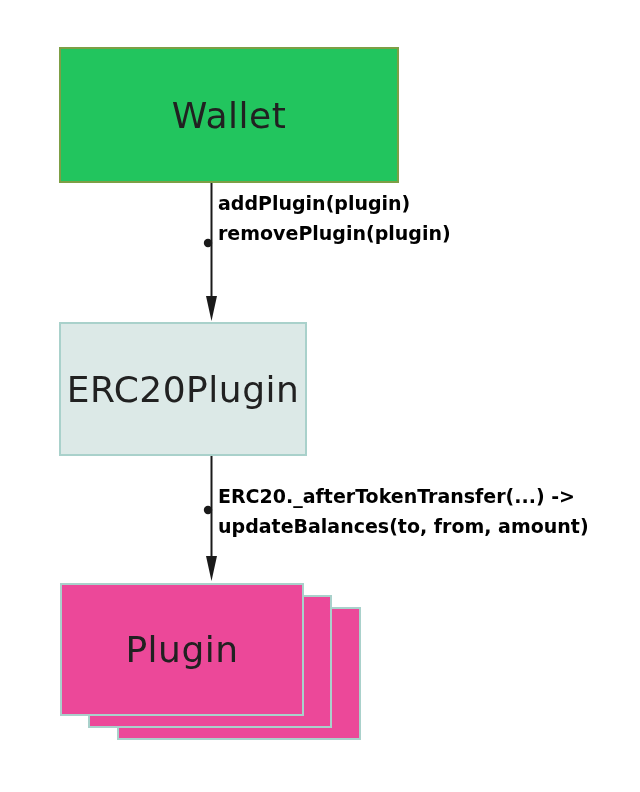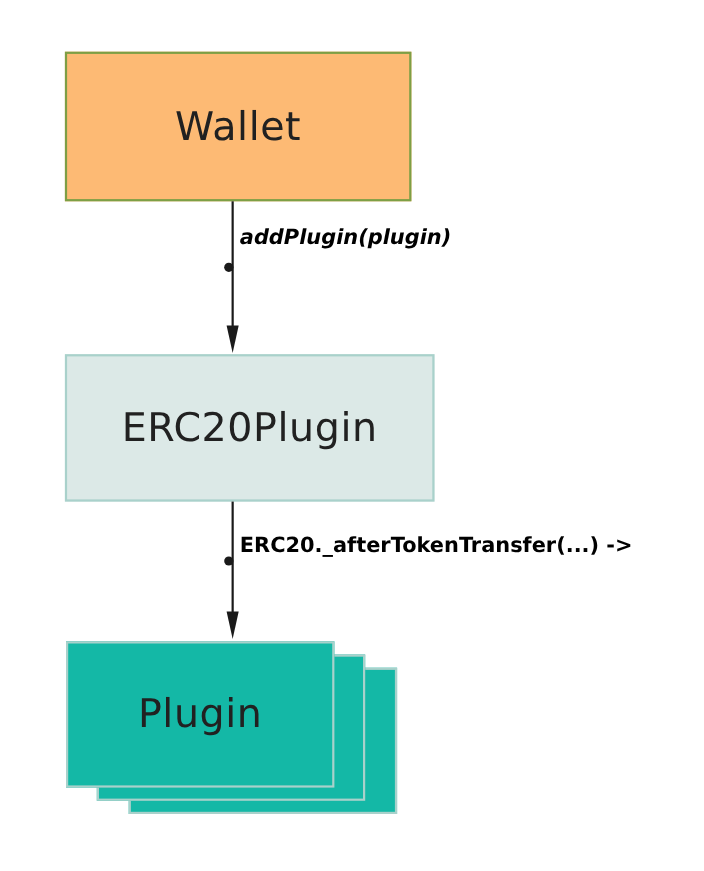--- a/index.html
+++ b/index.html
@@ -24,59 +24,59 @@
   }
   .node-label {
     font-size: 36px;
     color: #212121;
     letter-spacing: 0.5px;
     white-space: nowrap;
   }
   #node-wallet {
     left: 59px;
     top: 47px;
-    width: 315px;
+    width: 340px;
     height: 136px;
-    background: #fdba74;
+    background: #22c55e;
     border: 2px solid #7d9f45;
   }
   #node-erc20plugin {
     left: 59px;
     top: 322px;
-    width: 336px;
+    width: 248px;
     height: 134px;
     background: #dce9e7;
     border: 2px solid #a9d1cb;
   }
   .stack-box {
     position: absolute;
     box-sizing: border-box;
     width: 244px;
     height: 133px;
-    background: #14b8a6;
+    background: #ec4899;
     border: 2px solid #a9d1cb;
   }
   #plugin-stack-back   { left: 117px; top: 607px; }
   #plugin-stack-middle { left: 88px;  top: 595px; }
   #node-plugin         { left: 60px;  top: 583px; display: flex; align-items: center; justify-content: center; }
   .edge-svg {
     position: absolute;
     overflow: visible;
   }
   #edge1-svg { left: 199px; top: 183px; width: 26px; height: 140px; }
   #edge2-svg { left: 199px; top: 456px; width: 26px; height: 127px; }
   .edge-labels {
     position: absolute;
     left: 218px;
     font-size: 19px;
     line-height: 30px;
     color: #000000;
     white-space: nowrap;
   }
-  #edge1-labels { top: 201px; font-weight: bold; font-style: italic; }
+  #edge1-labels { top: 188px; font-weight: bold; }
   #edge2-labels { top: 481px; }
   .label-regular { font-weight: bold; }
   .label-bold { font-weight: bold; }
 </style>
 </head>
 <body>
 
 <div id="canvas">
 
   <div id="node-wallet" class="node">
@@ -84,34 +84,36 @@
   </div>
 
   <svg id="edge1-svg" class="edge-svg" viewBox="0 0 26 140">
     <line x1="12.5" y1="0" x2="12.5" y2="114" stroke="#1a1a1a" stroke-width="2"></line>
     <polygon points="12.5,138 7,113 18,113" fill="#1a1a1a"></polygon>
     <circle cx="9" cy="60" r="4.2" fill="#1a1a1a"></circle>
   </svg>
 
   <div id="edge1-labels" class="edge-labels">
     <div class="label-bold">addPlugin(plugin)</div>
+    <div class="label-bold">removePlugin(plugin)</div>
   </div>
 
   <div id="node-erc20plugin" class="node">
     <span class="node-label">ERC20Plugin</span>
   </div>
 
   <svg id="edge2-svg" class="edge-svg" viewBox="0 0 26 127">
     <line x1="12.5" y1="0" x2="12.5" y2="101" stroke="#1a1a1a" stroke-width="2"></line>
     <polygon points="12.5,125 7,100 18,100" fill="#1a1a1a"></polygon>
     <circle cx="9" cy="54" r="4.2" fill="#1a1a1a"></circle>
   </svg>
 
   <div id="edge2-labels" class="edge-labels">
     <div class="label-regular">ERC20._afterTokenTransfer(...) -&gt;</div>
+    <div class="label-bold">updateBalances(to, from, amount)</div>
   </div>
 
   <div>
     <div id="plugin-stack-back" class="stack-box"></div>
     <div id="plugin-stack-middle" class="stack-box"></div>
     <div id="node-plugin" class="stack-box">
       <span class="node-label">Plugin</span>
     </div>
   </div>
 

